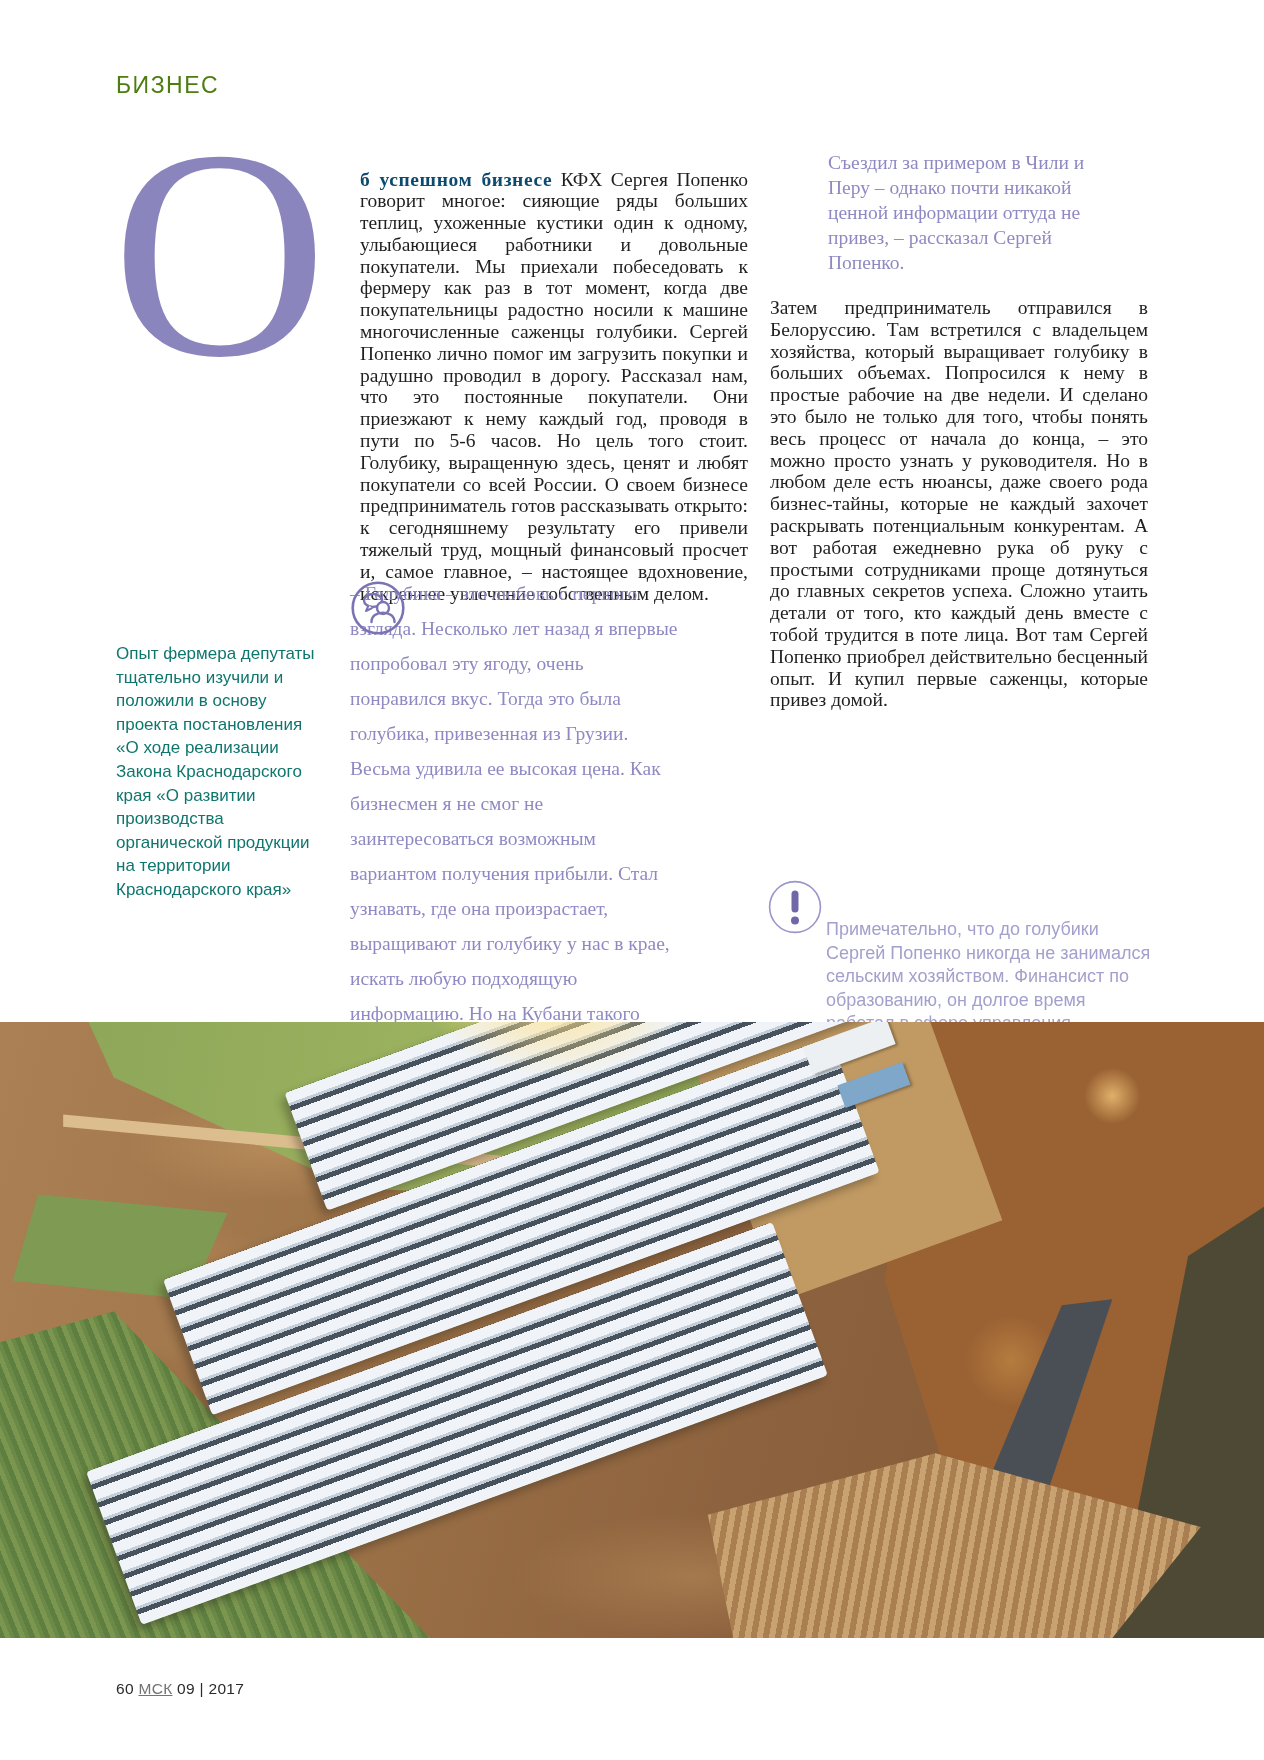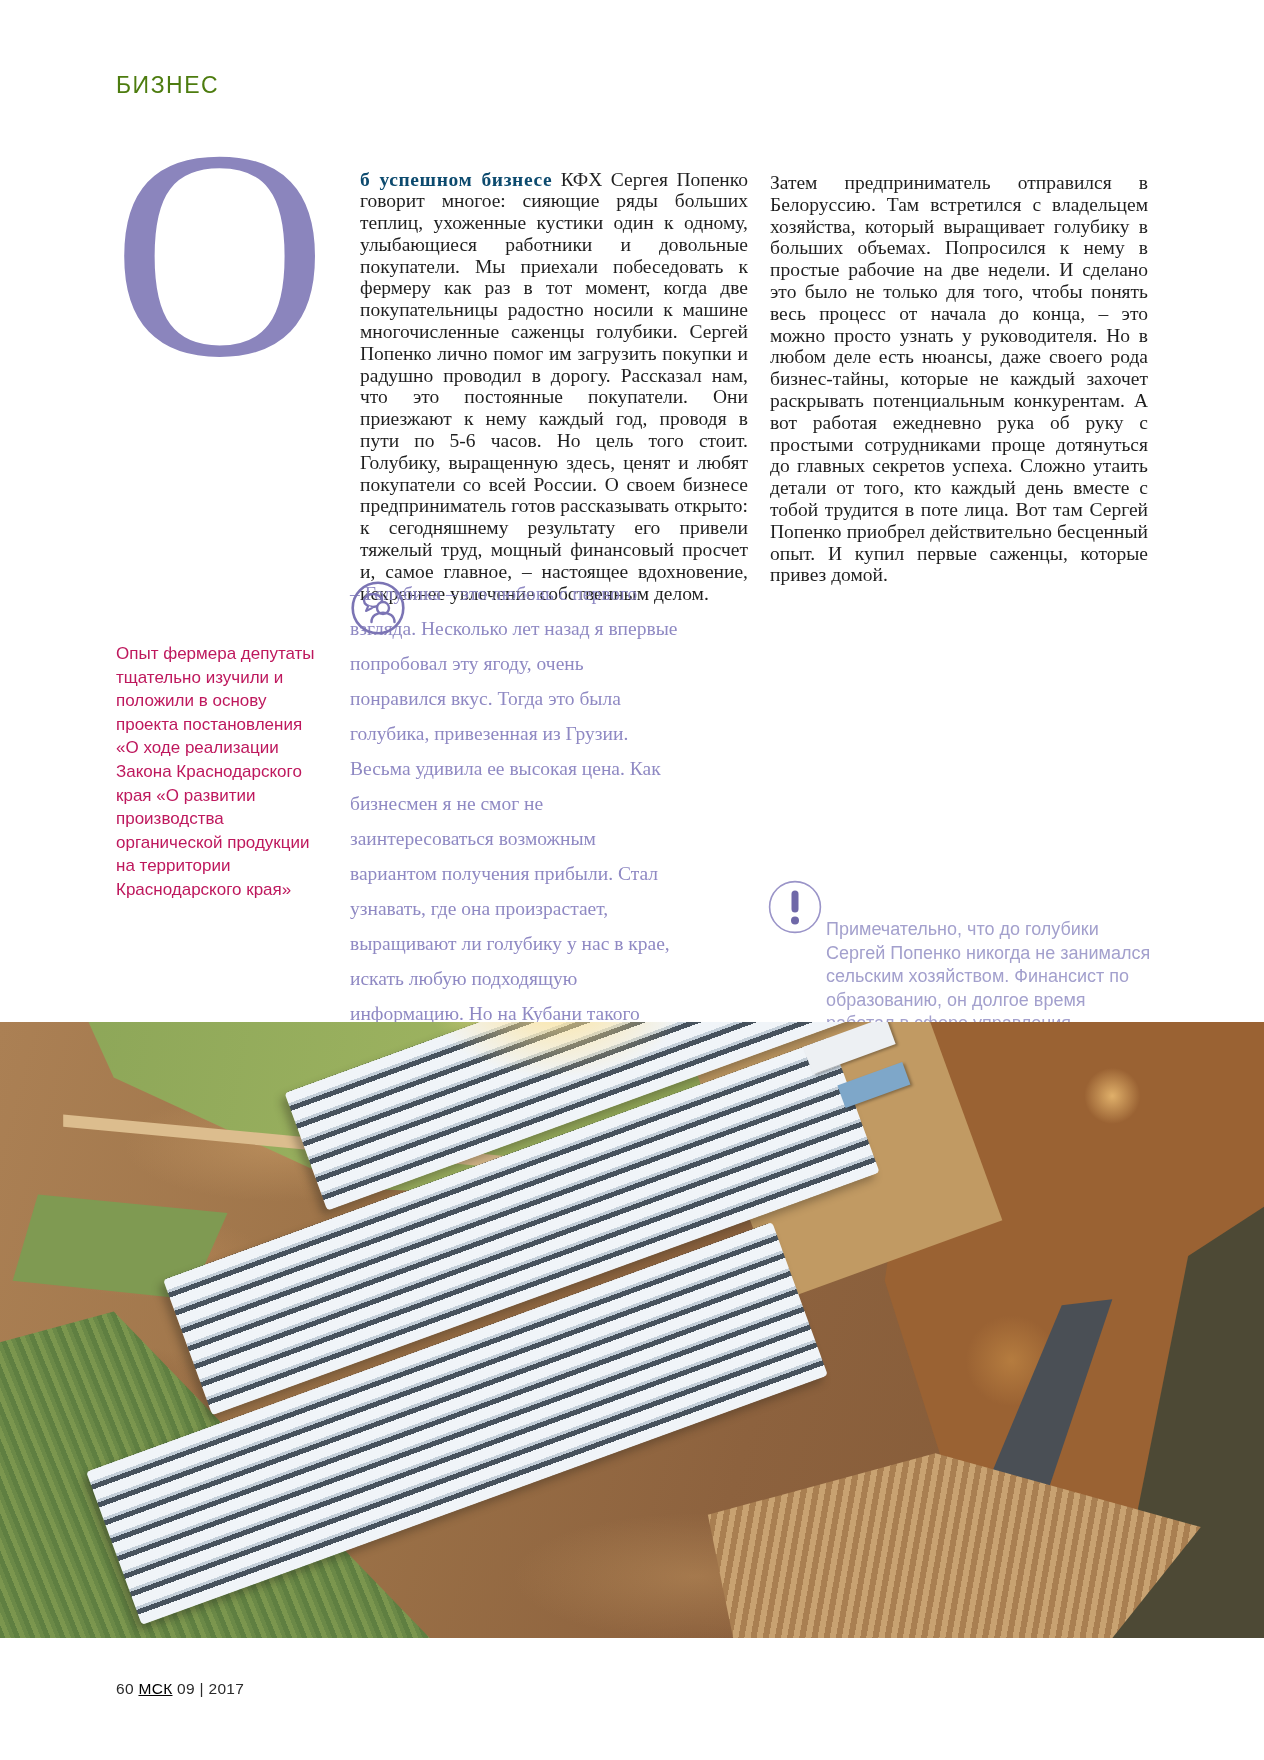--- a/index.html
+++ b/index.html
@@ -19,21 +19,21 @@
         line-height:21.8px;text-align:justify;}
   .lead-in{color:#0c4a6e;font-weight:bold;letter-spacing:0.6px;}
 
   
   .quote-block{position:absolute;left:350px;top:576px;width:400px;}
   .quote-icon{position:absolute;left:0;top:4px;width:56px;height:56px;}
   .quote-text{width:330px;font-size:19.5px;line-height:35px;color:#8f89c3;}
 
   
   .sidebar-note{position:absolute;left:116px;top:642px;width:205px;
-        font-family:"Liberation Sans",sans-serif;font-size:17px;line-height:23.6px;color:#be185d;}
+        font-family:"Liberation Sans",sans-serif;font-size:17px;line-height:23.6px;color:#0f766e;}
 
   
   .col2{position:absolute;left:770px;top:150px;width:378px;}
   .pull-quote{margin-left:58px;width:302px;font-size:19.5px;line-height:25px;color:#8f89c3;}
   .col2 .body{margin:22px 0 0 0;font-size:19.5px;line-height:21.8px;text-align:justify;color:#1f1f1f;}
   .col2 .para2{margin-top:0;text-indent:22px;}
 
   
   .note-block{position:absolute;left:768px;top:878px;width:392px;}
   .note-icon{position:absolute;left:0;top:2px;width:54px;height:54px;}
@@ -78,21 +78,21 @@
   .gh-a{left:36%;top:2%;width:61%;height:26%;}
   .gh-b{left:18%;top:30%;width:72%;height:30%;}
   .gh-c{left:4%;top:62%;width:74%;height:34%;}
   .gh-bld1{left:87%;top:30%;width:9%;height:6%;background:#edf0f3;box-shadow:2px 2px 3px rgba(0,0,0,.3);}
   .gh-bld2{left:89%;top:40%;width:7%;height:5%;background:#7ea7c9;box-shadow:2px 2px 3px rgba(0,0,0,.3);}
   .ph-sun{background:radial-gradient(ellipse 210px 130px at 44% -4%, rgba(255,225,140,.85), rgba(255,225,140,0) 62%);}
 
   
   .footer{position:absolute;left:116px;top:1680px;font-family:"Liberation Sans",sans-serif;
         font-size:15.5px;color:#2a2a2a;font-weight:500;letter-spacing:.3px;}
-  .footer .mag{color:#000000;text-decoration:underline;}
+  .footer .mag{color:#737373;text-decoration:underline;}
 </style>
 </head>
 <body>
 
 <div class="page">
 
   <div class="section-label">БИЗНЕС</div>
 
   <div class="dropcap">О</div>
 
@@ -107,20 +107,21 @@
         <circle cx="33" cy="28" r="6" fill="#ffffff" stroke="#7b74b4" stroke-width="2.4"></circle>
         <path d="M21.5 42 c0-6.2 5.2-9.3 11.5-9.3 s11.5 3.1 11.5 9.3" fill="none" stroke="#7b74b4" stroke-width="2.4" stroke-linecap="round"></path>
       </svg>
     </span>
     <div class="quote-text">– Голубика – это любовь с первого взгляда. Несколько лет назад я впервые попробовал эту ягоду, очень понравился вкус. Тогда это была голубика, привезенная из Грузии. Весьма удивила ее высокая цена. Как бизнесмен я не смог не заинтересоваться возможным вариантом получения прибыли. Стал узнавать, где она произрастает, выращивают ли голубику у нас в крае, искать любую подходящую информацию. Но на Кубани такого опыта на тот момент не было.</div>
   </div>
 
   <div class="sidebar-note">Опыт фермера депутаты тщательно изучили и положили в основу проекта постановления «О ходе реализации Закона Краснодарского края «О развитии производства органической продукции на территории Краснодарского края»</div>
 
   <div class="col2">
+    <div class="pull-quote">Съездил за примером в Чили и Перу – однако почти никакой ценной информации оттуда не привез, – рассказал Сергей Попенко.</div>
     <p class="body">Затем предприниматель отправился в Белоруссию. Там встретился с владельцем хозяйства, который выращивает голубику в больших объемах. Попросился к нему в простые рабочие на две недели. И сделано это было не только для того, чтобы понять весь процесс от начала до конца, – это можно просто узнать у руководителя. Но в любом деле есть нюансы, даже своего рода бизнес-тайны, которые не каждый захочет раскрывать потенциальным конкурентам. А вот работая ежедневно рука об руку с простыми сотрудниками проще дотянуться до главных секретов успеха. Сложно утаить детали от того, кто каждый день вместе с тобой трудится в поте лица. Вот там Сергей Попенко приобрел действительно бесценный опыт. И купил первые саженцы, которые привез домой.</p>
   </div>
 
   <div class="note-block">
     <span class="note-icon">
       <svg viewBox="0 0 54 54" width="54" height="54">
         <circle cx="27" cy="27" r="25.4" fill="none" stroke="#9a94c8" stroke-width="1.6"></circle>
         <rect x="23.5" y="10.5" width="7" height="22" rx="3.5" fill="#6f68a8"></rect>
         <circle cx="27" cy="40.5" r="4" fill="#6f68a8"></circle>
       </svg>

